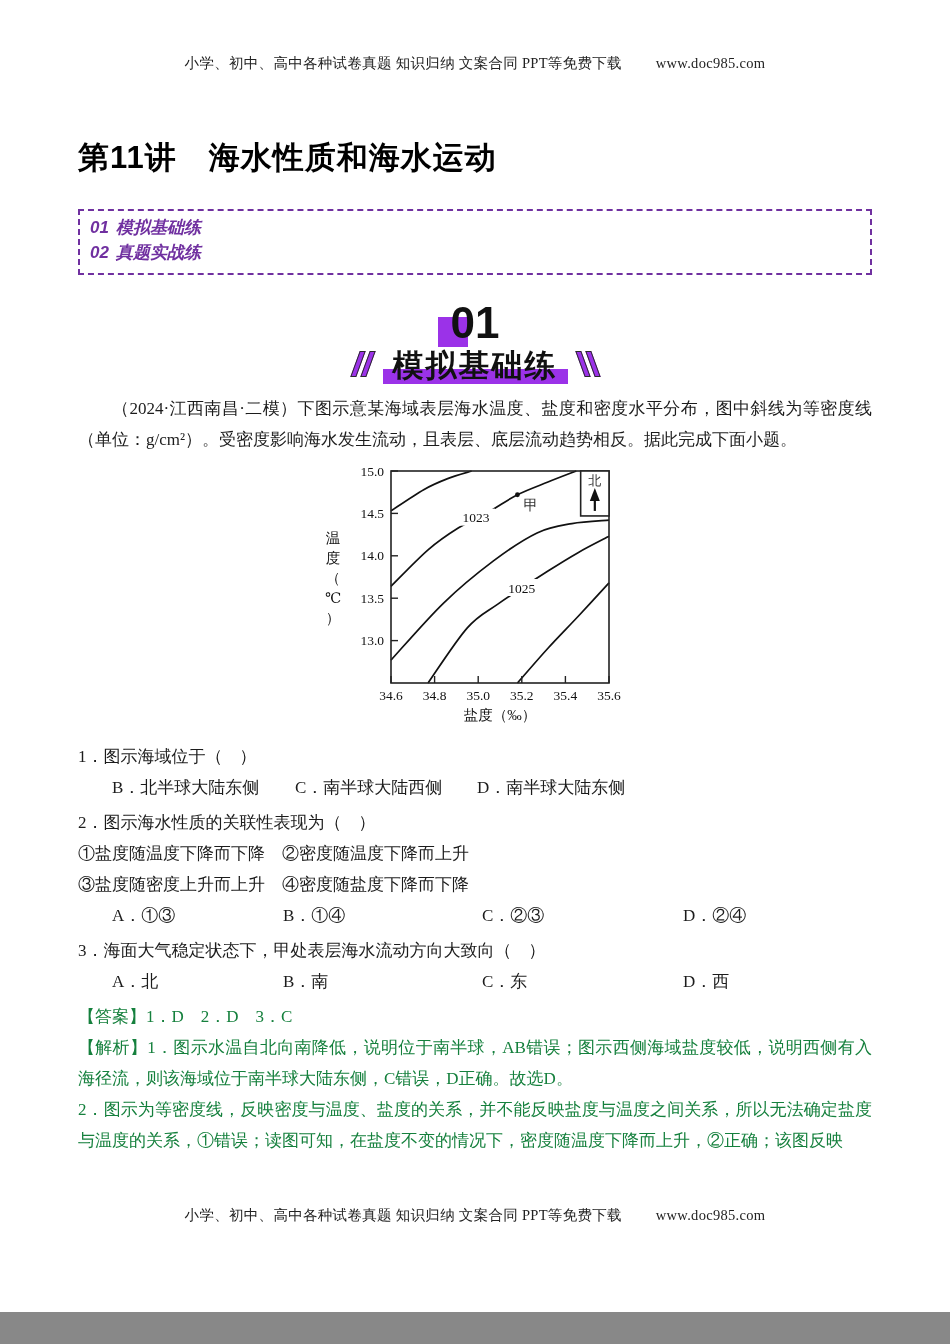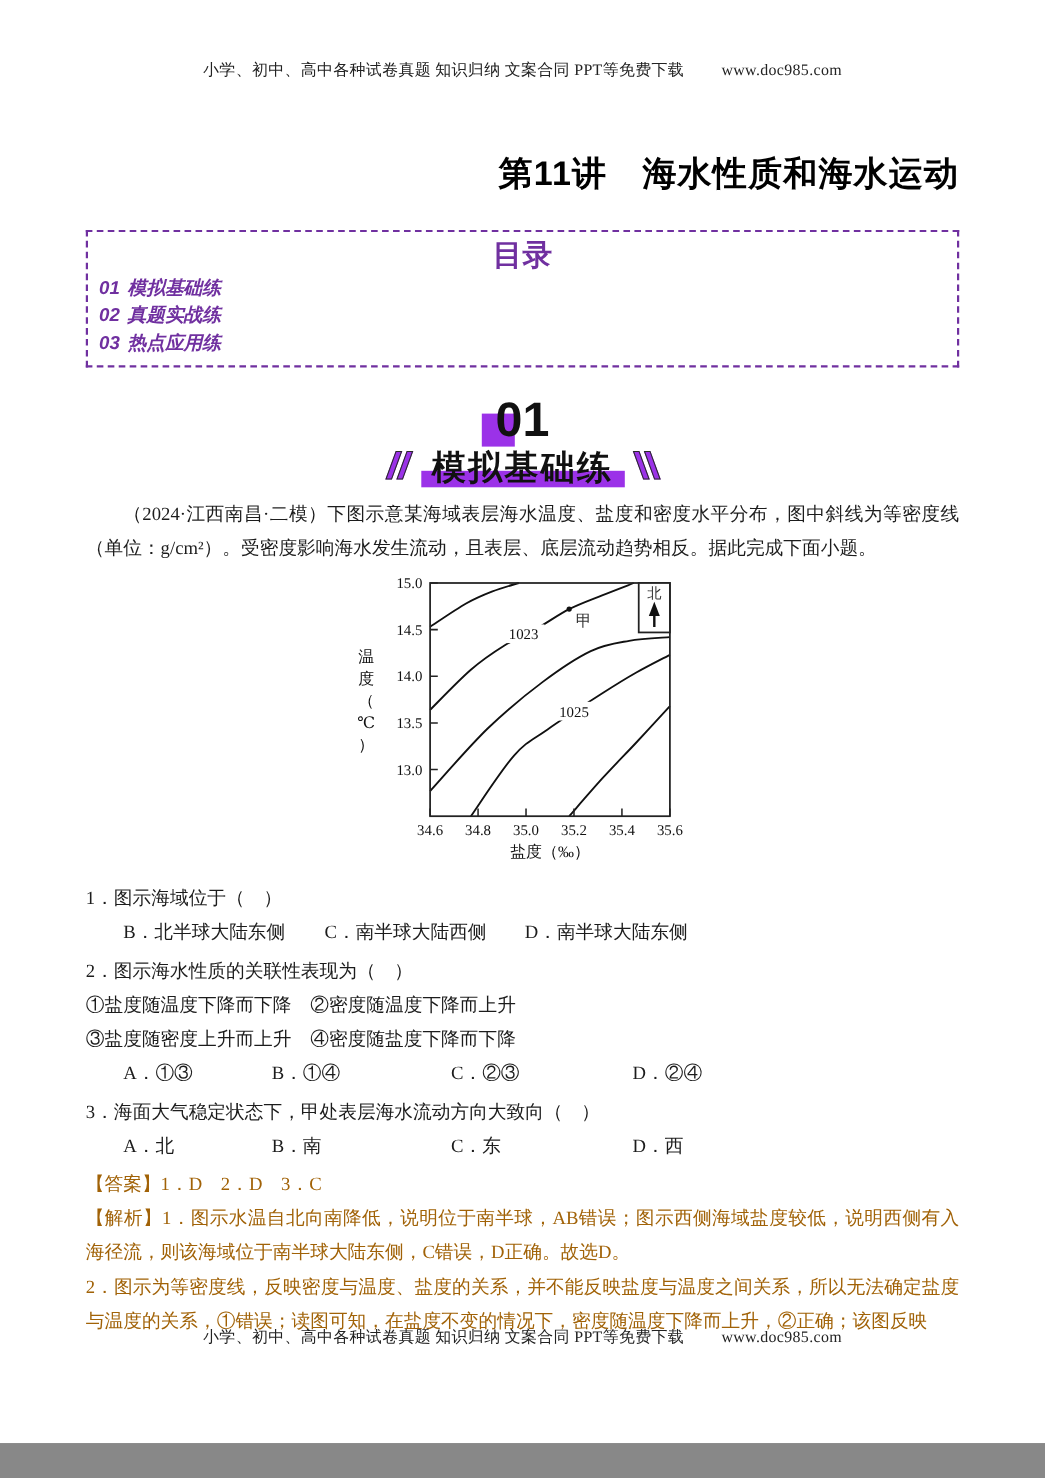--- a/index.html
+++ b/index.html
@@ -16,21 +16,21 @@
   .siteline{
     padding-top:54px;
     text-align:center;
     font-size:14.5px;
     color:#222;
     letter-spacing:.3px;
   }
   .siteline .url{margin-left:30px;}
   .doc-title{
     margin-top:64px;
-    text-align:right;
+    text-align:left;
     font-family:"Liberation Sans","DejaVu Sans",sans-serif;
     font-weight:bold;
     font-size:31px;
     letter-spacing:1px;
     color:#000;
   }
   .toc-box{
     margin-top:30px;
     border:2px dashed #7030a0;
     padding:4px 10px 8px 10px;
@@ -87,52 +87,48 @@
     margin-top:8px;
     font-size:17px;line-height:30px;
     text-indent:2em;text-align:justify;
   }
   .chart-wrap{text-align:center;margin-top:2px;}
   .chart-wrap svg{margin-left:12px;}
   .qa{font-size:17px;line-height:31px;}
   .stem{margin-top:4px;}
   .opts{display:grid;padding-left:34px;}
   .opts-wide{grid-template-columns:183px 182px 183px auto;}
-  .opts-narrow{grid-template-columns:135px 163px 165px auto;}
+  .opts-narrow{grid-template-columns:135px 163px 165px auto;gap:36px;}
   .subline{padding-left:0;}
-  .red{color:#a16207;}
+  .red{color:#15803d;}
   .analysis{text-align:justify;}
   .footer{
     position:absolute;top:1206px;left:0;width:100%;
     text-align:center;font-size:14.5px;color:#222;letter-spacing:.3px;
   }
   .footer .url{margin-left:30px;}
 </style>
 </head>
 <body>
 
 <div class="page">
   <div class="siteline">
     <span>小学、初中、高中各种试卷真题 知识归纳 文案合同 PPT等免费下载</span>
     <span class="url">www.doc985.com</span>
   </div>
 
   <div class="content">
     <div class="doc-title">第11讲　海水性质和海水运动</div>
 
     <div class="toc-box">
-      <div class="toc-title">目录</div>
       <div class="toc-item">
         <span class="num">01</span><span>模拟基础练</span>
       </div>
       <div class="toc-item">
         <span class="num">02</span><span>真题实战练</span>
-      </div>
-      <div class="toc-item">
-        <span class="num">03</span><span>热点应用练</span>
       </div>
     </div>
 
     <div class="section-head">
       <div class="sec-num">
         <span class="sq"></span>
         <span class="t">01</span>
       </div>
       <div class="banner-row">
         <span class="slashes sl-l"><i></i><i></i></span>

